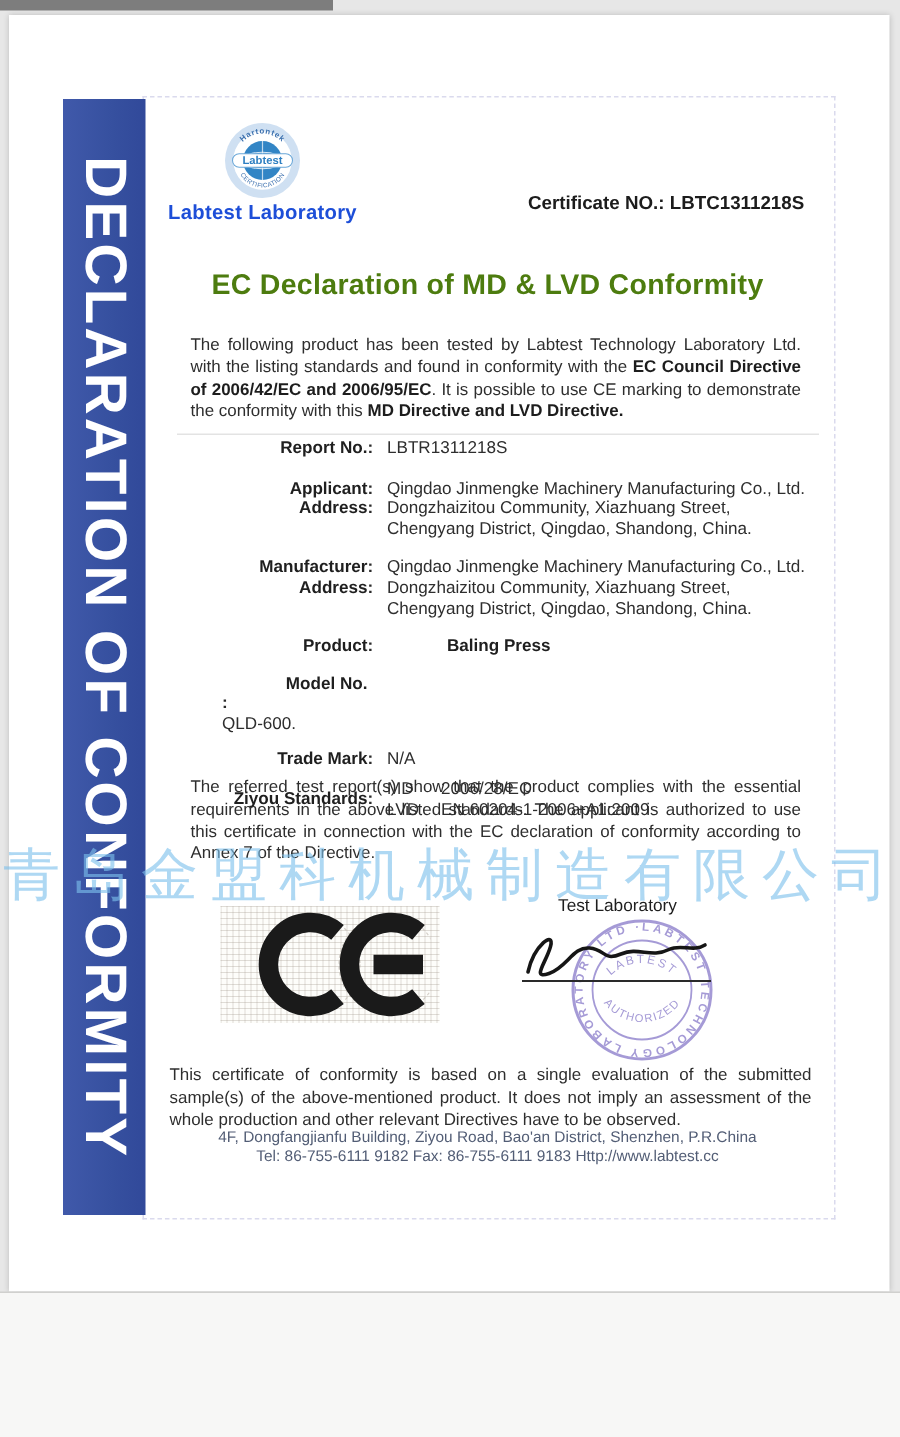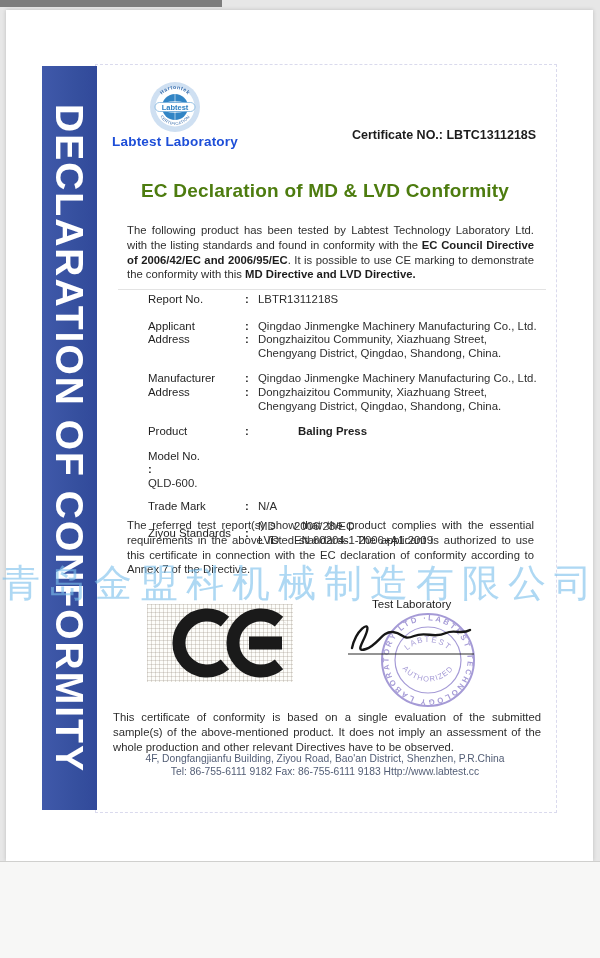--- a/index.html
+++ b/index.html
@@ -48,21 +48,21 @@
   .para{
     position:absolute;font-size:11.3px;line-height:14.8px;text-align:justify;color:#2e2e2e;
   }
   .para b{color:#1d1d1d;}
   .intro{left:127px;top:223px;width:407px;}
   .statement{left:127px;top:518px;width:407px;}
   .closing{left:113px;top:710px;width:428px;}
   .sep{position:absolute;left:118px;top:289px;width:428px;border-top:1px solid #e3e3e3;}
   .fields{position:absolute;left:148px;top:293px;width:398px;font-size:11.4px;line-height:13.6px;}
   .frow{display:flex;align-items:flex-start;}
-  .flabel{width:97px;font-weight:normal;color:#1f1f1f;flex:none;}
+  .flabel{width:97px;font-weight:bold;color:#1f1f1f;flex:none;text-align:right;}
   .fcolon{width:13px;font-weight:bold;flex:none;}
   .fvalue{flex:1;color:#2e2e2e;}
   .fvalue.bold{font-weight:bold;color:#1f1f1f;margin-left:40px;}
   .mb13{margin-bottom:13px;} .mb12{margin-bottom:12px;} .mb11{margin-bottom:11px;}
   .mb9{margin-bottom:9px;flex-direction:column;} .mb7{margin-bottom:7px;} .mb0{margin-bottom:0;}
   .std-line{display:flex;}
   .std-code{width:36px;flex:none;}
   .watermark{
     position:absolute;left:2px;top:558px;width:600px;
     font-size:38px;letter-spacing:8px;white-space:nowrap;

